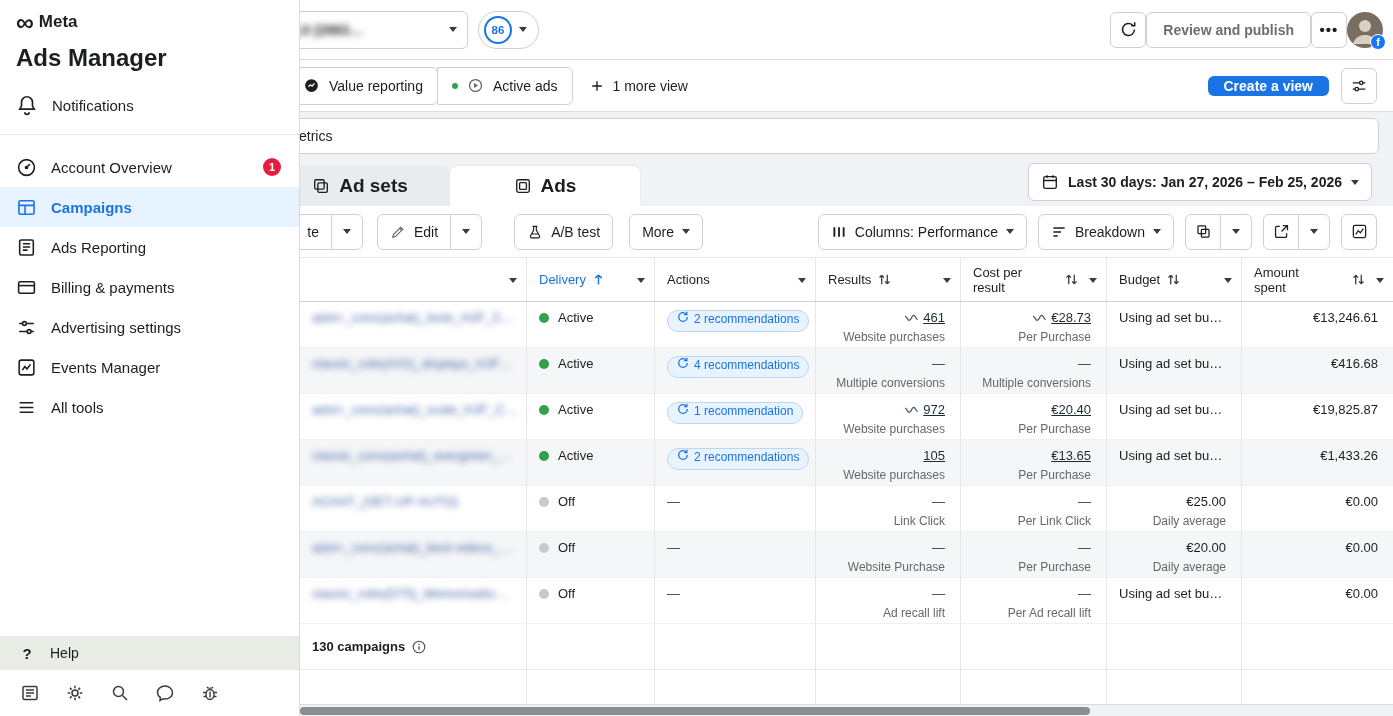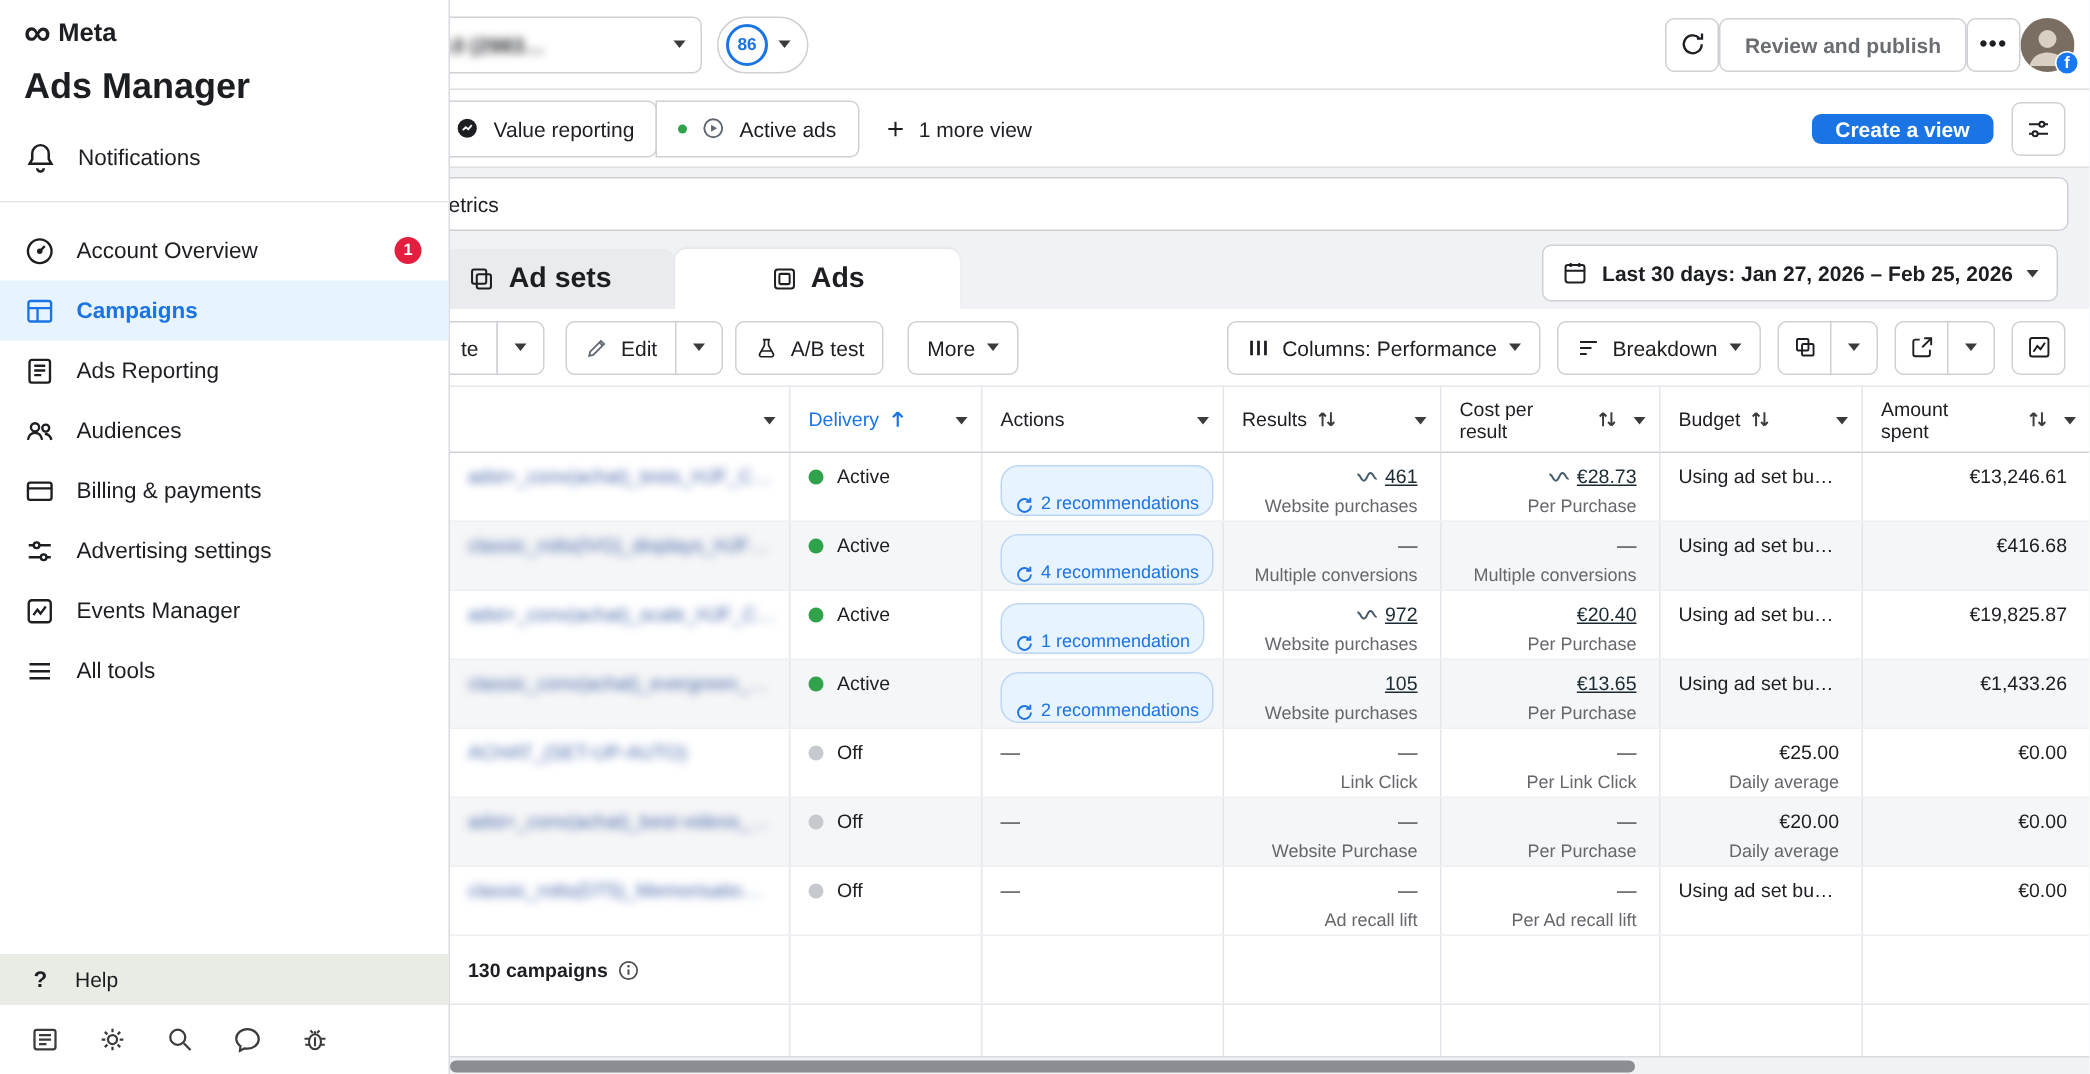--- a/index.html
+++ b/index.html
@@ -56,21 +56,21 @@
   .etab { height:40px; display:flex; align-items:center; justify-content:center; gap:9px; font-size:19px; font-weight:600; border-radius:8px 8px 0 0; color:#1c1e21; cursor:pointer; }
   .etab.adsets { background:#e9ebee; margin-left:-40px; min-width:190px; padding-left:10px; }
   .etab.ads { background:#fff; min-width:190px; box-shadow:0 -1px 2px rgba(0,0,0,.05); }
   .daterange { position:absolute; right:21px; top:3px; height:38px; background:#fff; border:1px solid #ced0d4; border-radius:6px; display:flex; align-items:center; gap:9px; padding:0 12px; font-size:14px; font-weight:600; cursor:pointer; }
 
   .toolbar { height:52px; background:#fff; display:flex; align-items:center; flex:0 0 auto; border-bottom:1px solid #e4e6eb; padding-right:16px; }
   .split { display:flex; }
   .split .main-seg { border-radius:6px 0 0 6px; }
   .caret-seg { width:32px; height:36px; border:1px solid #ced0d4; border-radius:0 6px 6px 0; margin-left:-1px; display:flex; align-items:center; justify-content:center; background:#fff; cursor:pointer; }
   .dup-main { margin-left:-78px; width:110px; justify-content:flex-end; border-radius:0; border-left:none; }
-  .ml14 { margin-left:14px; } .ml16 { margin-left:16px; } .ml20 { margin-left:8px; }
+  .ml14 { margin-left:14px; } .ml16 { margin-left:16px; } .ml20 { margin-left:32px; }
   .toolbar-right { margin-left:auto; display:flex; align-items:center; gap:11px; }
 
   .caret { width:0; height:0; border-left:4.5px solid transparent; border-right:4.5px solid transparent; border-top:5px solid #3a3b3c; display:inline-block; }
 
   
   .table { flex:1; min-height:0; display:flex; flex-direction:column; background:#fff; }
   .grid { display:grid; grid-template-columns:227px 128px 161px 145px 146px 135px 151px; }
   .thead { height:44px; border-bottom:1px solid #ced0d4; background:#fff; flex:0 0 auto; }
   .th { position:relative; display:flex; align-items:center; padding:0 26px 0 12px; font-size:13px; font-weight:normal; border-right:1px solid #e4e6eb; line-height:15px; }
   .th:last-child { border-right:none; }
@@ -86,21 +86,21 @@
   .td:last-child { border-right:none; }
   .td-num { text-align:right; padding-right:15px; }
   .val-line { white-space:nowrap; display:flex; align-items:center; justify-content:flex-end; gap:4px; }
   .td-name .val-line, .td-budget.left .val-line, .td-actions .val-line { justify-content:flex-start; }
   .sub { font-size:12px; color:#65676b; margin-top:3px; white-space:nowrap; }
   .metric-link { color:#1c2b33; text-decoration:underline; cursor:pointer; }
   .dash { color:#3a3b3c; }
   .dot { width:10px; height:10px; border-radius:50%; display:inline-block; margin:3px 9px 0 0; }
   .dot.active { background:#31a24c; } .dot.off { background:#c6c9ce; }
   .td-delivery { display:flex; align-items:flex-start; }
-  .rec-badge { display:inline-flex; align-items:flex-end; gap:5px; height:34px; padding:0 9px; border-radius:12px; background:#e7f3ff; border:1px solid #bcd5f5; color:#1b74e4; font-size:12px; cursor:pointer; white-space:nowrap; }
+  .rec-badge { display:inline-flex; align-items:flex-start; gap:5px; height:22px; padding:0 9px; border-radius:12px; background:#e7f3ff; border:1px solid #bcd5f5; color:#1b74e4; font-size:12px; cursor:pointer; white-space:nowrap; }
   .name-link { color:#4867aa; filter:blur(3px); white-space:nowrap; cursor:pointer; }
   .td-budget { text-align:left; }
   .td-budget.td-num { text-align:right; }
   .tfoot-row { height:46px; border-bottom:1px solid #e4e6eb; flex:0 0 auto; }
   .tfoot-row .td { display:flex; align-items:center; gap:7px; font-weight:bold; padding-top:0; }
   .filler-row { flex:1; min-height:0; }
   .filler-row .td { height:100%; }
 
   .hscroll { height:12px; background:#f1f2f4; border-top:1px solid #d8dadf; position:relative; flex:0 0 auto; }
   .hthumb { position:absolute; left:0; top:2px; height:8px; width:790px; background:#8a8d91; border-radius:4px; cursor:grab; }
@@ -140,29 +140,20 @@
           <path d="M2.8 8h14.4M8.6 8v8.5"></path>
         </svg>
       <span>Campaigns</span>
     </div>
     <div class="menu-item">
       <svg class="i" width="21" height="21" viewBox="0 0 20 20" fill="none" stroke="currentColor" stroke-width="1.5">
           <rect x="3.5" y="2.8" width="13" height="14.4" rx="1.5"></rect>
           <path d="M6.5 6.5h7M6.5 9.5h7M6.5 12.5h4.5"></path>
         </svg>
       <span>Ads Reporting</span>
-    </div>
-    <div class="menu-item">
-      <svg class="i" width="21" height="21" viewBox="0 0 20 20" fill="none" stroke="currentColor" stroke-width="1.5">
-          <circle cx="7" cy="7.5" r="2.6"></circle>
-          <path d="M2.5 15.5c.5-3 2.3-4.5 4.5-4.5s4 1.5 4.5 4.5"></path>
-          <circle cx="13.8" cy="8" r="2.2"></circle>
-          <path d="M13.2 11.6c2 .1 3.6 1.6 4.2 3.9"></path>
-        </svg>
-      <span>Audiences</span>
     </div>
     <div class="menu-item">
       <svg class="i" width="21" height="21" viewBox="0 0 20 20" fill="none" stroke="currentColor" stroke-width="1.5">
           <rect x="2.5" y="4.5" width="15" height="11" rx="1.5"></rect>
           <path d="M2.5 8.2h15"></path>
         </svg>
       <span>Billing &amp; payments</span>
     </div>
     <div class="menu-item">
       <svg class="i" width="21" height="21" viewBox="0 0 20 20" fill="none" stroke="currentColor" stroke-width="1.5">

